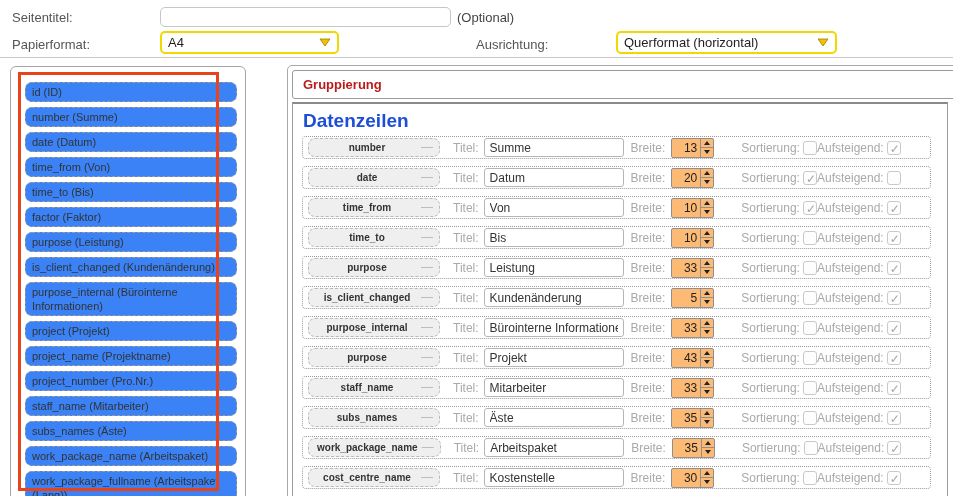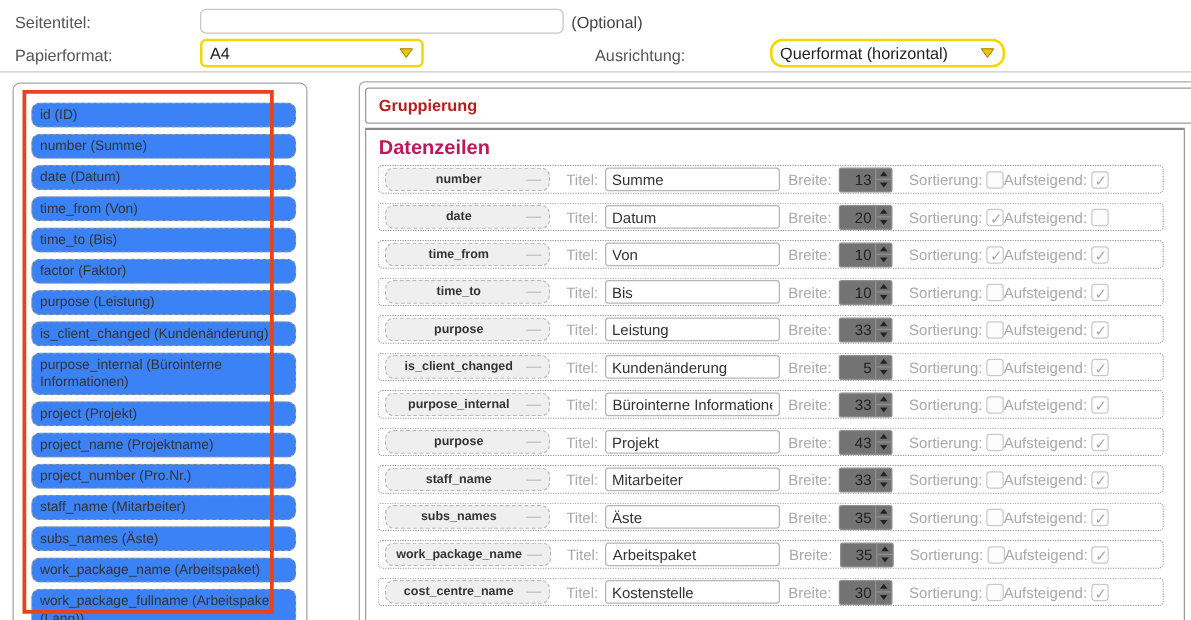--- a/index.html
+++ b/index.html
@@ -12,66 +12,66 @@
   .flabel { position:absolute; font-size:13px; color:#555; }
   #seitentitel-label { left:12px; top:10px; }
   #papierformat-label { left:12px; top:37px; }
   #ausrichtung-label { left:476px; top:37px; }
   #optional-hint { left:457px; top:10px; color:#444; }
   .txt-input { position:absolute; left:160px; top:7px; width:291px; height:20px;
     border:1px solid #c6c6c6; border-radius:5px; font-size:12px; padding:0 6px; color:#333; background:#fff; outline:none; }
   .ysel { position:absolute; top:31px; height:23px; border:2px solid #f0d800; border-radius:5px;
     background:#fff; display:flex; align-items:center; font-size:13px; color:#222; padding:0 6px; cursor:pointer; }
   #papierformat-select { left:160px; width:179px; }
-  #ausrichtung-select { left:616px; width:188px;border-radius:10px; }
+  #ausrichtung-select { left:616px; width:221px; }
   .ysel .selval { flex:1; white-space:nowrap; overflow:hidden; }
   .yarrow { width:12px; height:9px; flex:0 0 auto; margin-left:6px; }
 
   
   .leftpanel { position:absolute; left:10px; top:66px; width:236px; height:460px;
     border:1px solid #a6a6a6; border-radius:6px; background:#fff; padding:15px 0 0 14px; }
   .redbox { position:absolute; left:7px; top:5px; width:201px; height:419px;
     border:3px solid #e8441c; z-index:3; pointer-events:none; }
   .fieldlist { list-style:none; position:relative; z-index:1; }
   .fieldlist li { width:212px; min-height:19px; background:#3b82f6;
     border:1px dashed #9b9b9b; border-radius:7px; margin-bottom:5px;
     font-size:11px; line-height:14px; color:#333; padding:2px 6px; cursor:grab; }
 
   
   .rightpanel { position:absolute; left:287px; top:65px; width:700px; height:460px;
     border:1px solid #aaa; border-radius:5px 0 0 0; background:#fff; padding:4px; }
   .groupbox { width:726px; border:1px solid #9a9a9a; border-radius:3px; background:#fff;
     padding:6px 10px; font-size:13px; font-weight:bold; color:#b91c1c; margin-bottom:3px; }
   .datenbox { width:656px; height:400px; border:1px solid #9a9a9a; border-top:2px solid #8a8a8a;
     border-radius:0 0 3px 3px; background:#fff; }
-  .datentitle { font-size:16px; font-weight:bold; color:#be185d; padding:6px 10px 4px 10px; }
+  .datentitle { font-size:19px; font-weight:bold; color:#1d4ed8; padding:6px 10px 4px 10px; }
 
   .drow { position:relative; width:629px; height:23px; margin:0 0 7px 9px;
     border:1px dotted #9a9a9a; border-radius:4px; display:flex; align-items:center; background:#fff; }
   .pill { position:relative; margin-left:5px; min-width:132px; height:19px; background:#efefef;
     border:1px dashed #b9b9b9; border-radius:7px; display:flex; align-items:center; cursor:grab; }
   .pname { flex:1; text-align:center; font-size:10px; font-weight:600; color:#333;
     padding:0 22px 0 8px; white-space:nowrap; }
   .minus { position:absolute; right:6px; top:1px; color:#b5b5b5; font-size:12px; cursor:pointer; }
   .lbl { font-size:12px; color:#a9a9a9; white-space:nowrap; }
   .titel-lbl { margin-left:13px; }
   .titel-input { margin-left:5px; width:140px; height:19px; border:1px solid #b5b5b5;
     border-radius:3px; font-size:12px; color:#333; padding:8px 5px; outline:none;
     font-family:"Liberation Sans", sans-serif; }
   .breite-lbl { margin-left:7px; }
-  .numbox { margin-left:6px; height:20px; display:flex; border:1px solid #8f8f8f; border-radius:2px; background:#737373; }
+  .numbox { margin-left:6px; height:20px; display:flex; border:1px solid #8f8f8f; border-radius:2px; background:#fdba74; }
   .numval { width:28px; font-size:12px; color:#222; text-align:right; padding:2px 3px 0 0; }
   .spin { width:13px; display:flex; flex-direction:column; border-left:1px solid #8f8f8f; }
   .spin .up, .spin .dn { flex:1; display:flex; align-items:center; justify-content:center; cursor:pointer; }
   .spin .up { border-bottom:1px solid #8f8f8f; }
   .spin .up::after { content:""; width:0; height:0; border-left:3px solid transparent;
     border-right:3px solid transparent; border-bottom:4px solid #222; }
   .spin .dn::after { content:""; width:0; height:0; border-left:3px solid transparent;
     border-right:3px solid transparent; border-top:4px solid #222; }
-  .sort-lbl { margin-left:13px; }
+  .sort-lbl { margin-left:27px; }
   .auf-lbl { }
   .cb { position:relative; margin-left:3px; width:14px; height:14px; border:1px solid #c9c9c9;
     border-radius:3px; background:#fdfdfd; cursor:pointer; }
   .cb .check { position:absolute; left:2px; top:0px; font-size:12px; color:#a8a8a8; line-height:14px; }
 </style>
 </head>
 <body>
 
 <div class="topbar">
   <span class="flabel" id="seitentitel-label">Seitentitel:</span>

